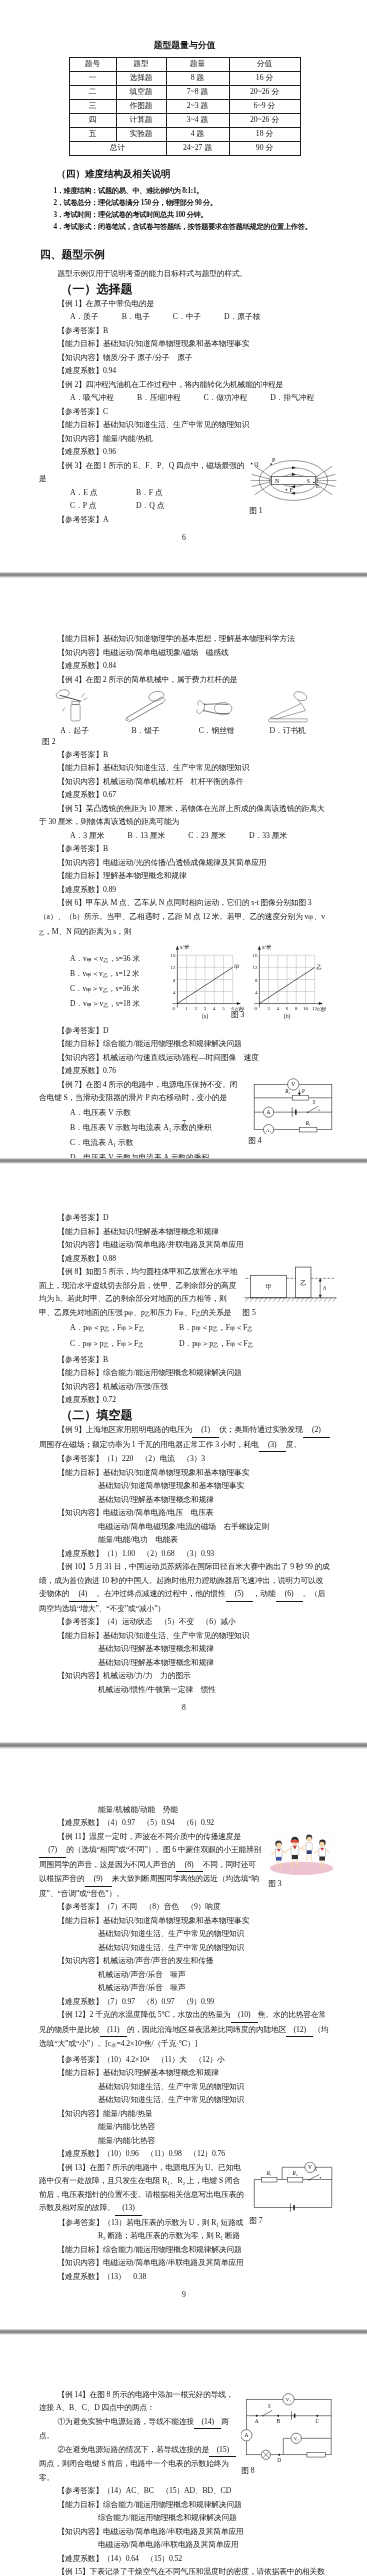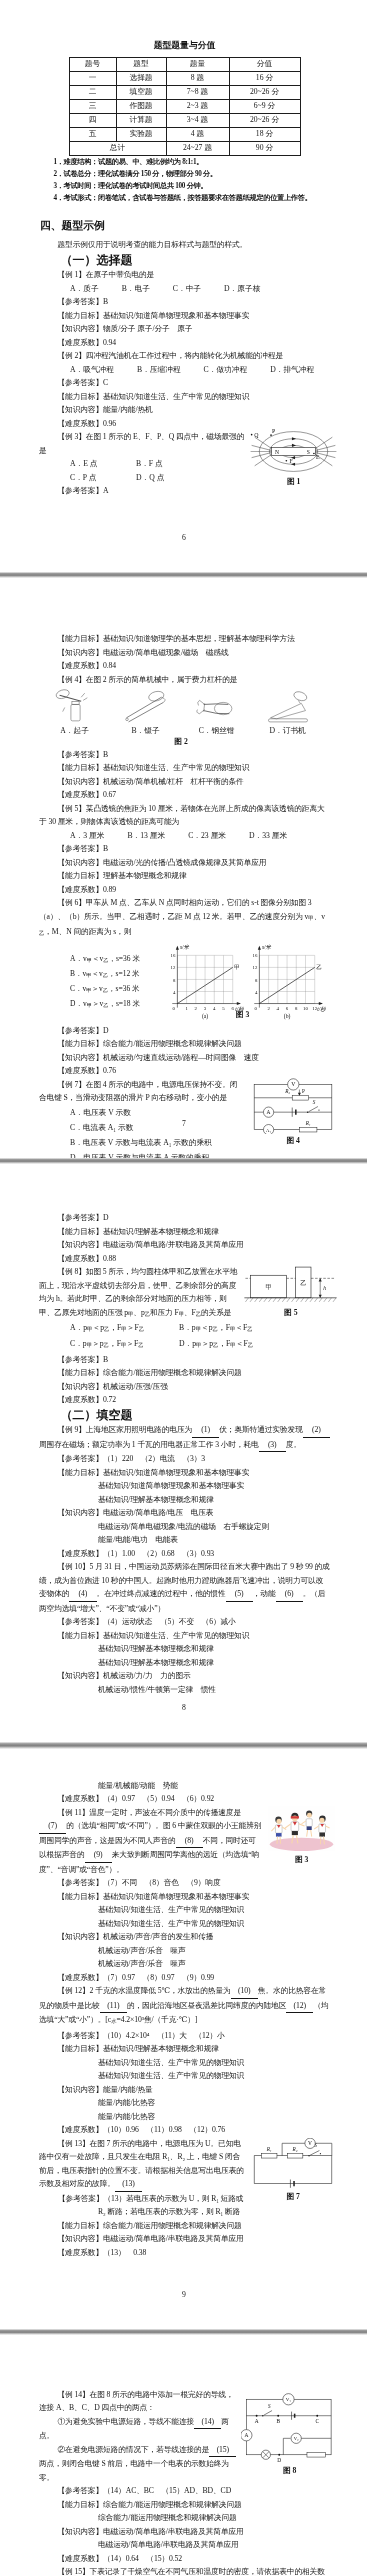--- a/index.html
+++ b/index.html
@@ -23,21 +23,21 @@
   .blank{display:inline-block;min-width:23px;border-bottom:0.5px solid #161616;text-align:center;text-indent:0;padding:0 2.1px;}
   .sub{font-size:70%;vertical-align:-0.2em;}
   .figwrap{text-align:center;}
   .fl-right{float:right;}
   .figw-fig1{width:89px;margin:-3.1px -8.2px 1px 4.1px;}
   .figw-fig4{width:90px;margin:0 -8.2px 0 5.2px;}
   .figw-fig5{width:97px;margin:-1px -9.3px 0 4.1px;}
   .figw-fig6{width:67px;margin:0 -5.2px 0 6.2px;}
   .figw-fig7{width:88px;margin:1px -7.2px 0 5.2px;}
   .figw-fig8{width:97px;margin:1px -8.2px 0 4.1px;}
-  .figcap{font-size:7.7px;line-height:10.3px;text-align:center;text-indent:0;font-weight:bold;}
+  .figcap{font-size:7.7px;line-height:10.3px;text-align:left;text-indent:0;}
   .figrow{margin:2.1px 0 1px 3.1px;width:278px;}
   .figrow-imgs{display:flex;column-gap:6.2px;}
   .figrow-item{width:65px;text-align:center;}
   .figrow-item svg{display:block;margin:0 auto;}
   .figrow-label{font-size:7.7px;line-height:10.3px;}
   .graphs{position:relative;display:flex;margin:1.5px 0 2.1px;}
   .graphs .optlist{box-sizing:border-box;width:123px;flex:none;padding-left:31px;padding-top:9.3px;line-height:13px;font-size:7.5px;}
   .graphs .gwrap{flex:none;}
   .graphs .figcap{position:absolute;left:192px;bottom:1px;width:23px;}
   .score-table{border-collapse:collapse;margin:5.7px auto 0;}
@@ -91,20 +91,21 @@
             <td class="sc2">4 题</td>
             <td class="sc3">18 分</td>
           </tr>
           <tr>
             <td colspan="2">总计</td>
             <td class="sc2">24~27 题</td>
             <td class="sc3">90 分</td>
           </tr>
         </tbody>
       </table>
+      <div class="h2">（四）难度结构及相关说明</div>
       <div class="para item">1．难度结构：试题的易、中、难比例约为 8:1:1。</div>
       <div class="para item">2．试卷总分：理化试卷满分 150 分，物理部分 90 分。</div>
       <div class="para item">3．考试时间：理化试卷的考试时间总共 100 分钟。</div>
       <div class="para item">4．考试形式：闭卷笔试，含试卷与答题纸，按答题要求在答题纸规定的位置上作答。</div>
       <div class="h1">四、题型示例</div>
       <div class="para">题型示例仅用于说明考查的能力目标样式与题型的样式。</div>
       <div class="h3">（一）选择题</div>
       <div class="para">【例 1】在原子中带负电的是</div>
       <div class="opts">
         <span class="opt">A．质子</span>
@@ -340,22 +341,22 @@
           <circle cx="138" cy="62" r="1.2" fill="#222"></circle>
 <text x="126" y="50" font-size="10" font-style="italic">S</text>
 <circle cx="40" cy="100" r="10" fill="#fff" stroke="#222" stroke-width="1.1"></circle>
 <text x="40" y="104" text-anchor="middle" font-size="9">A₁</text>
 <rect x="100" y="95.5" width="34" height="9" fill="#fff" stroke="#222"></rect>
 <text x="117" y="90" text-anchor="middle" font-size="10" font-style="italic">R₁</text>
 </svg><div class="figcap">图 4</div></div>
       <div class="para">【例 7】在图 4 所示的电路中，电源电压保持不变。闭合电键 S，当滑动变阻器的滑片 P 向右移动时，变小的是</div>
       <div class="optlist">
         <div class="optitem">A．电压表 V 示数</div>
+        <div class="optitem">B．电压表 V 示数与电流表 A₁ 示数的乘积</div>
         <div class="optitem">C．电流表 A₁ 示数</div>
-        <div class="optitem">B．电压表 V 示数与电流表 A₁ 示数的乘积</div>
         <div class="optitem">D．电压表 V 示数与电流表 A 示数的乘积</div>
       </div>
       <div class="pagenum">7</div>
     </section>
     <div class="page-sep"></div>
     <section class="page" style="height: 578px; padding-top: 47px;">
       <div class="para">【参考答案】D</div>
       <div class="para">【能力目标】基础知识/理解基本物理概念和规律</div>
       <div class="para">【知识内容】电磁运动/简单电路/并联电路及其简单应用</div>
       <div class="para">【难度系数】0.88</div>
@@ -418,21 +419,21 @@
       <div class="para">【例 10】5 月 31 日，中国运动员苏炳添在国际田径百米大赛中跑出了 9 秒 99 的成绩，成为首位跑进 10 秒的中国人。起跑时他用力蹬助跑器后飞速冲出，说明力可以改变物体的<span class="blank">(4)</span>。在冲过终点减速的过程中，他的惯性<span class="blank">(5)</span>，动能<span class="blank">(6)</span>。（后两空均选填“增大”、“不变”或“减小”）</div>
       <div class="para">【参考答案】（4）运动状态　（5）不变　（6）减小</div>
       <div class="para">【能力目标】基础知识/知道生活、生产中常见的物理知识</div>
       <div class="para cont">基础知识/理解基本物理概念和规律</div>
       <div class="para cont">基础知识/理解基本物理概念和规律</div>
       <div class="para">【知识内容】机械运动/力/力　力的图示</div>
       <div class="para cont">机械运动/惯性/牛顿第一定律　惯性</div>
       <div class="pagenum">8</div>
     </section>
     <div class="page-sep"></div>
-    <section class="page" style="height: 580px; padding-top: 30px;">
+    <section class="page" style="height: 580px; padding-top: 54px;">
       <div class="para cont">能量/机械能/动能　势能</div>
       <div class="para">【难度系数】（4）0.97　（5）0.94　（6）0.92</div>
       <div class="figwrap figw-fig6 fl-right">
 <svg width="67" height="47" viewBox="0 0 130 92">
 <rect x="0" y="0" width="130" height="88" fill="#fefefe"></rect>
 <ellipse cx="65" cy="75" rx="62" ry="13" fill="#eec3cf"></ellipse>
 <circle cx="20" cy="27" r="6.3" fill="#3a3a3a"></circle>
           <circle cx="21" cy="30" r="5" fill="#f7d6ad"></circle>
 <rect x="14" y="37" width="13" height="16" rx="2" fill="#fff" stroke="#666" stroke-width="0.6"></rect>
           <polygon points="17,37 24,37 20.5,43" fill="#cf3a3a"></polygon>

